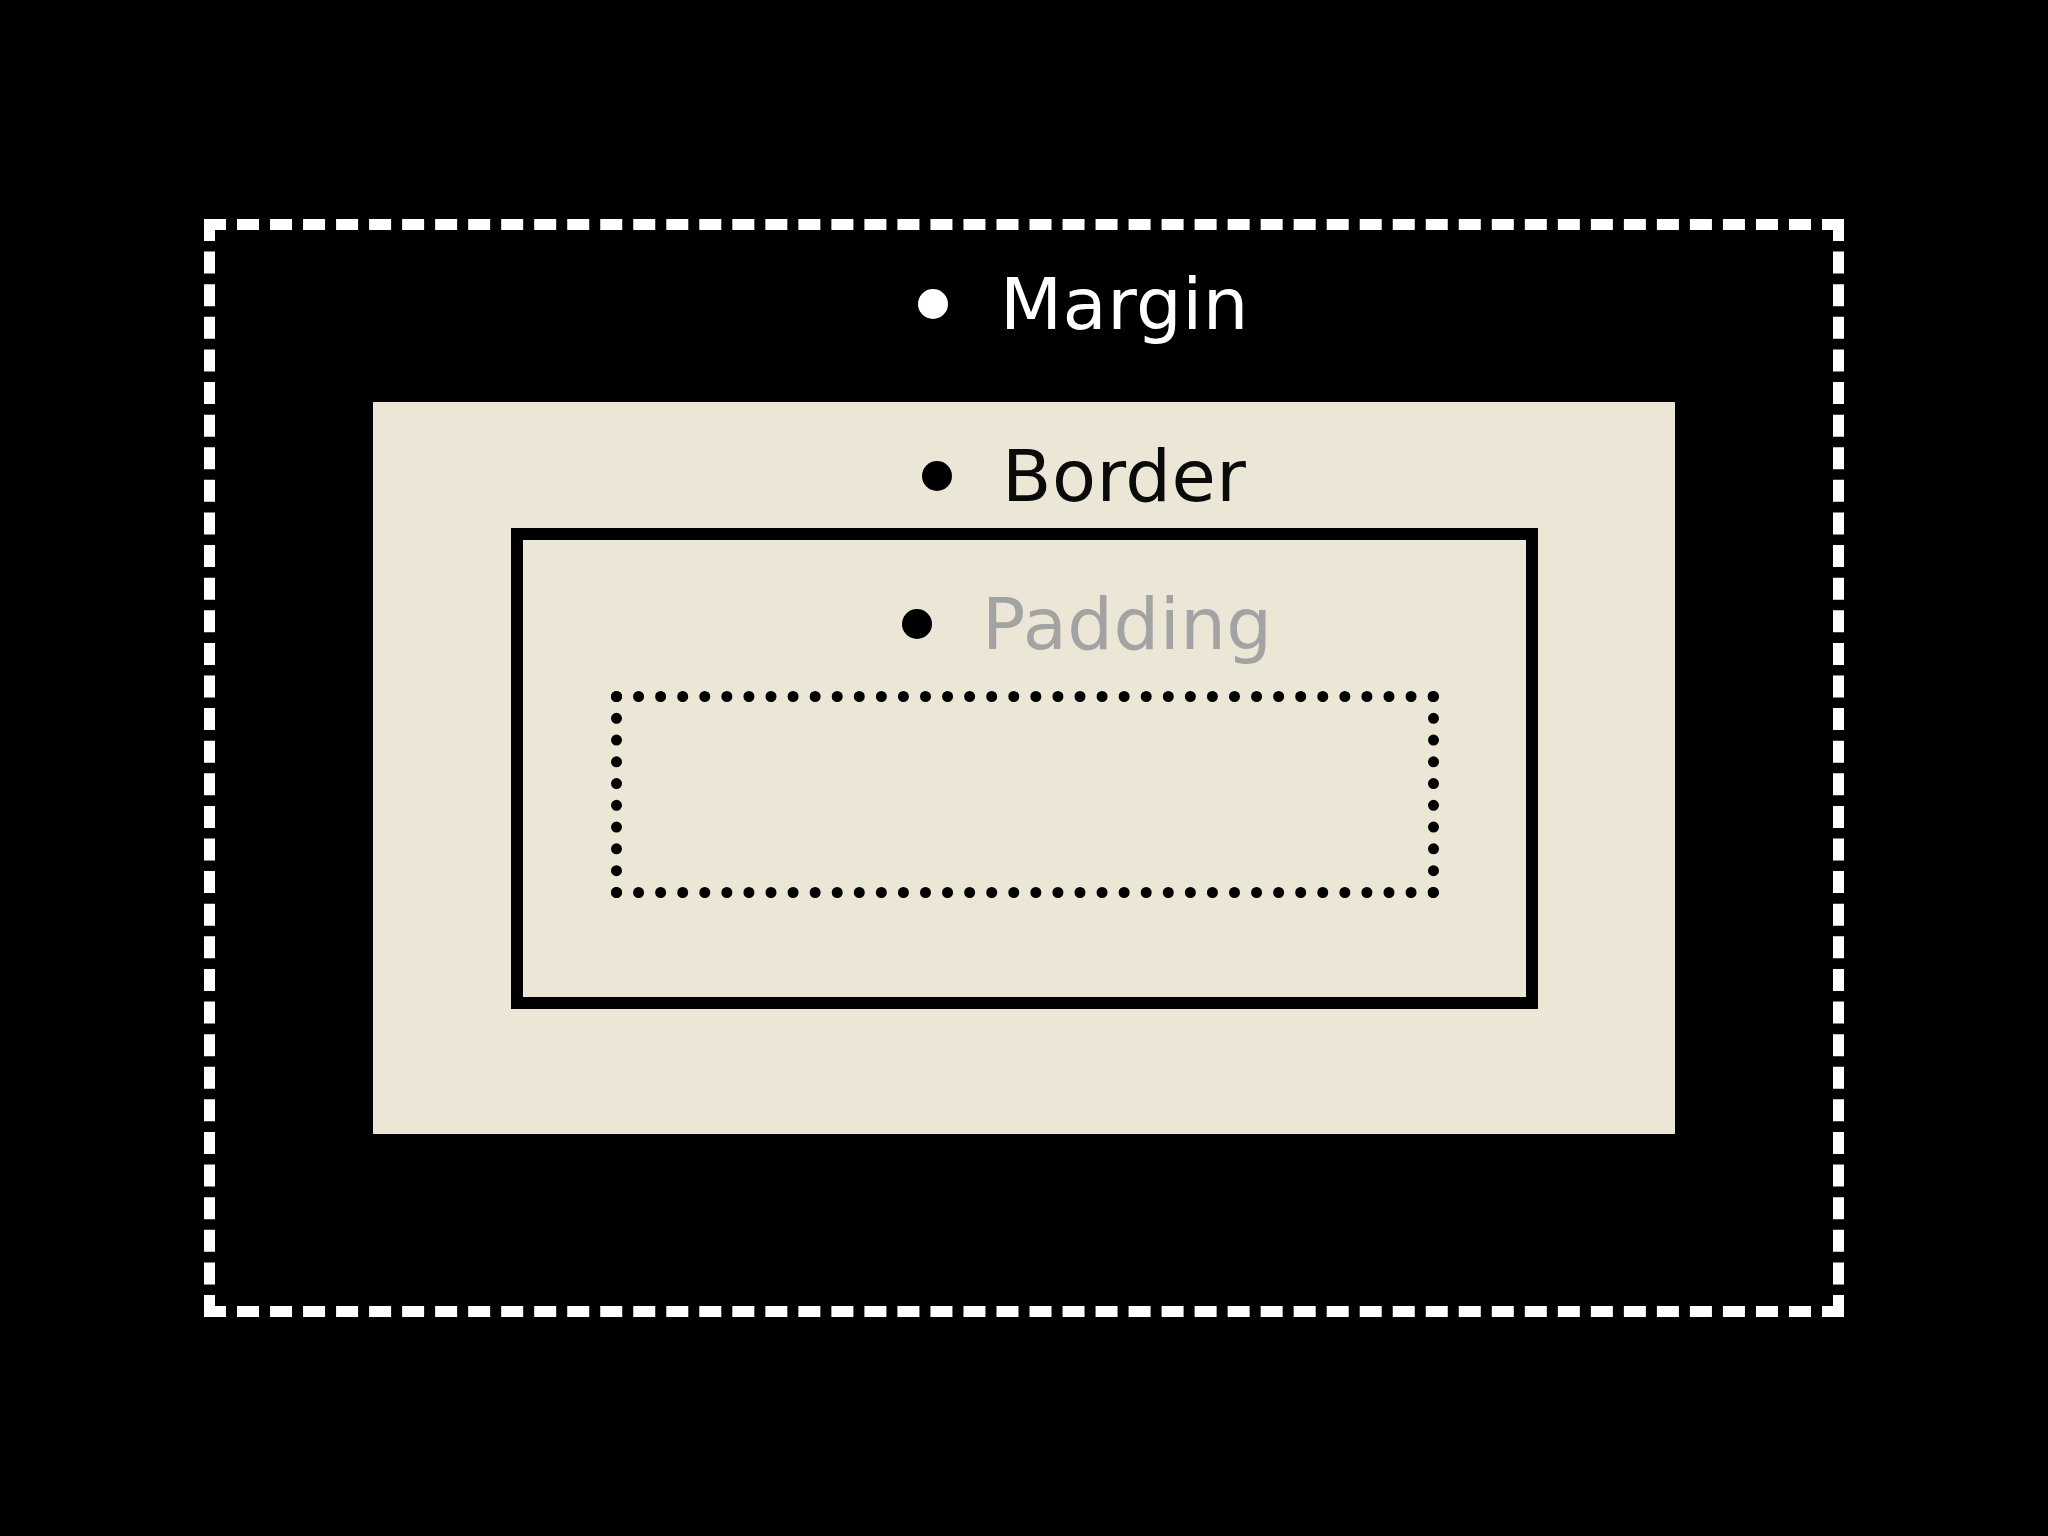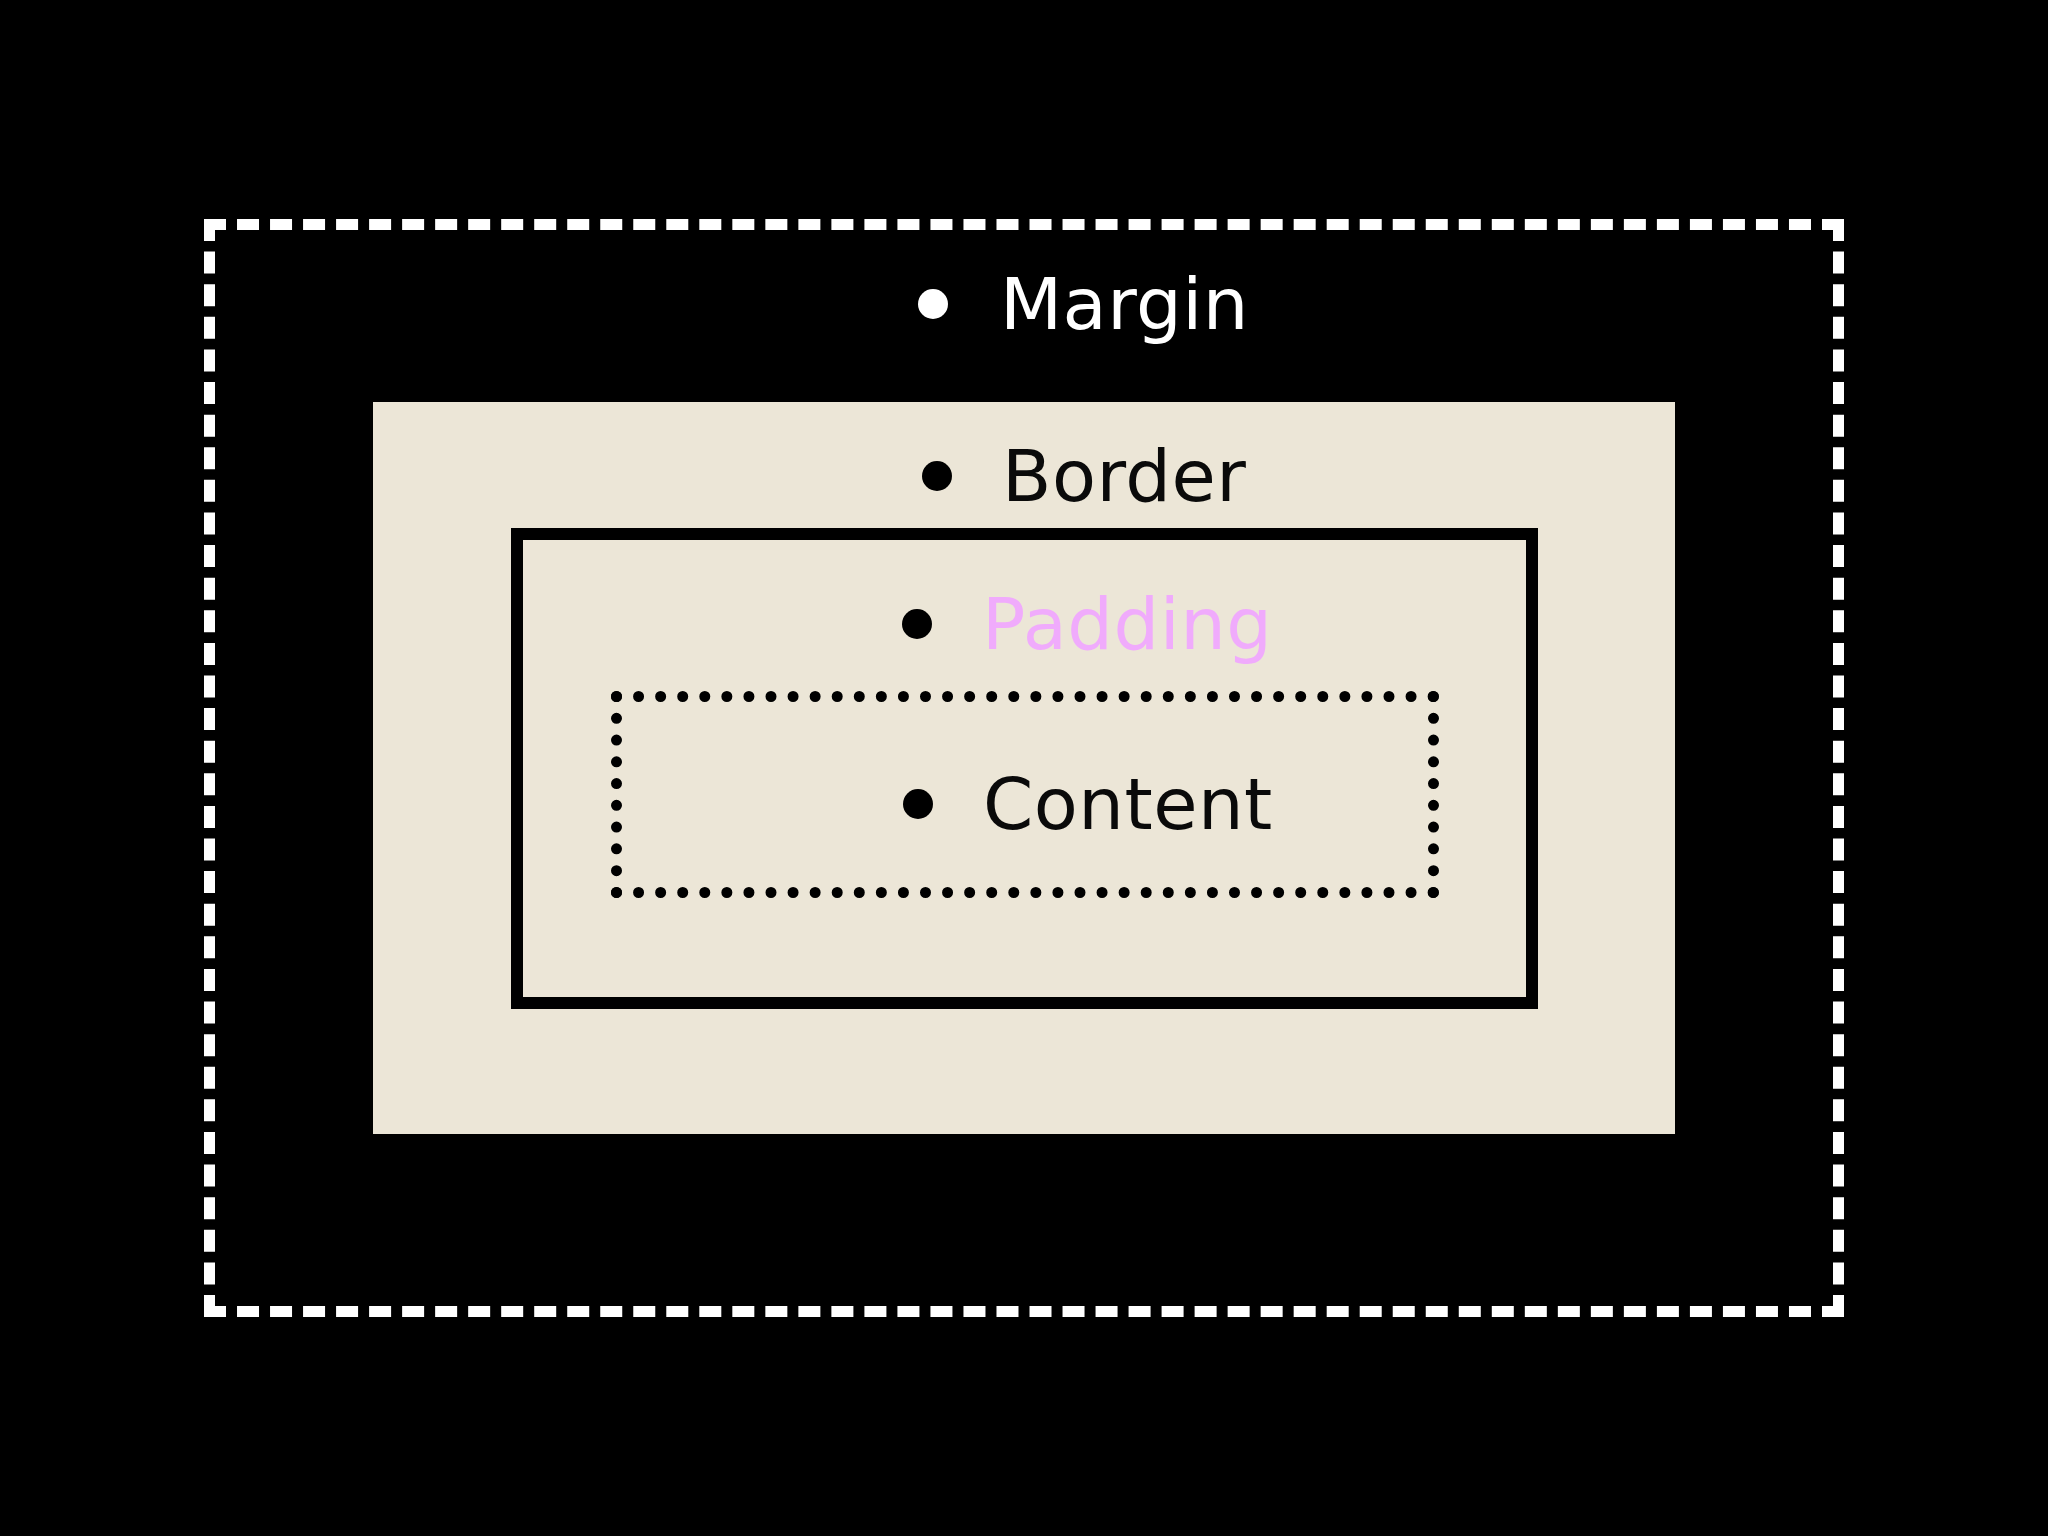--- a/index.html
+++ b/index.html
@@ -111,21 +111,21 @@
   #label-padding {
     left: 902px;
     top: 588px;
   }
   #label-padding .bullet {
     width: 30px;
     height: 30px;
     background: #000000;
     margin-right: 50px;
   }
-  #label-padding .label-text { color: #f0abfc; }
+  #label-padding .label-text { color: #a3a3a3; }
 
   
   #label-content {
     left: 903px;
     top: 768px;
   }
   #label-content .bullet {
     width: 30px;
     height: 30px;
     background: #000000;
@@ -154,18 +154,14 @@
   <div id="label-border" class="label-row">
     <span class="bullet"></span>
     <span class="label-text">Border</span>
   </div>
 
   <div id="label-padding" class="label-row">
     <span class="bullet"></span>
     <span class="label-text">Padding</span>
   </div>
 
-  <div id="label-content" class="label-row">
-    <span class="bullet"></span>
-    <span class="label-text">Content</span>
-  </div>
 
 </div>
 
 </body></html>

